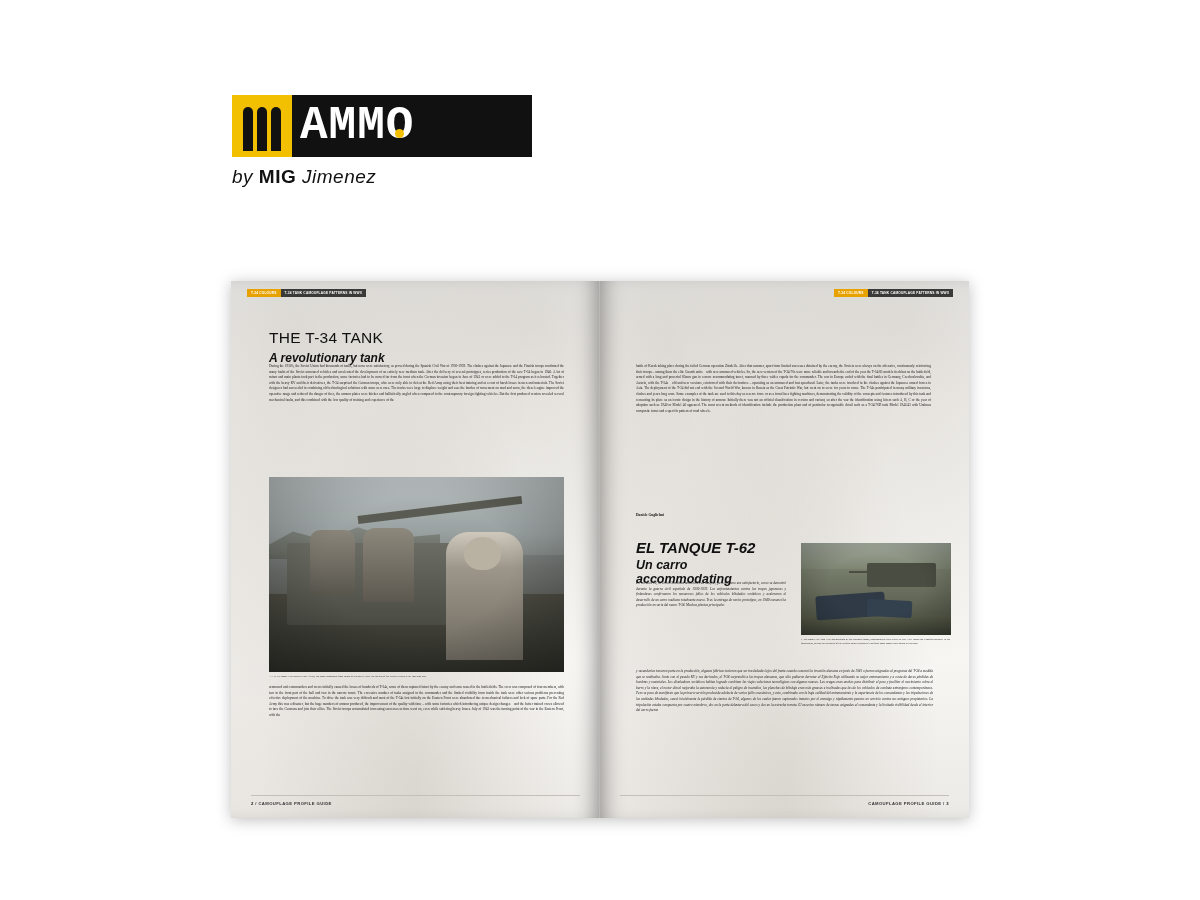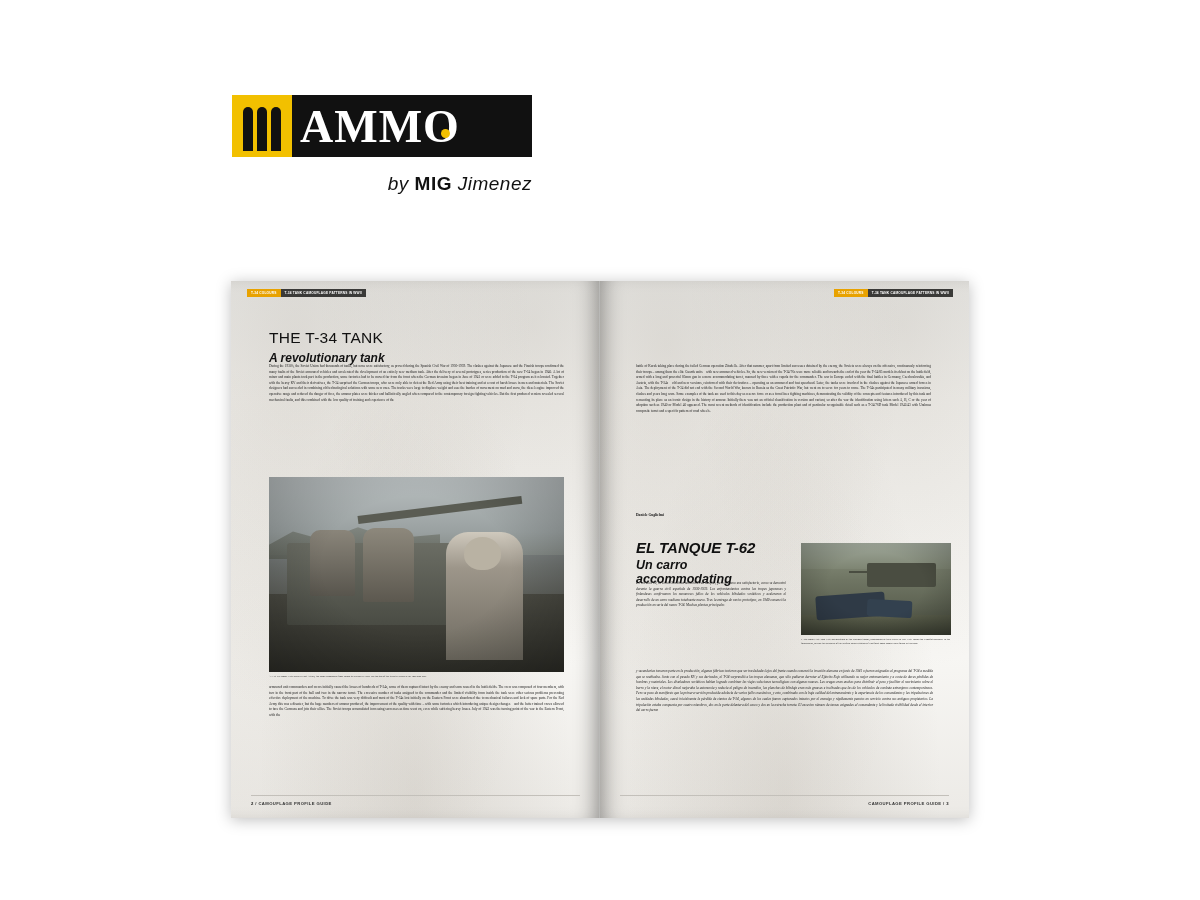--- a/index.html
+++ b/index.html
@@ -56,34 +56,33 @@
     flex: 1;
     background: #111;
     color: #ffffff;
     font-weight: bold;
     font-size: 46px;
     letter-spacing: 1px;
     display: flex;
     align-items: center;
     padding-left: 8px;
     box-sizing: border-box;
-    font-family: Liberation Serif, serif;
+    font-family: Liberation Mono, monospace;
   }
   .logo-text .dot {
     display: inline-block;
     width: 9px;
     height: 9px;
     border-radius: 50%;
     background: #f2c000;
     margin-left: -19px;
     margin-top: 14px;
   }
   .logo-sub {
-    margin-top: 16px;
-    text-align: right;
+    margin-top: 9px;
     font-size: 19px;
     color: #111;
     font-style: italic;
     letter-spacing: 0.5px;
   }
   .logo-sub .by { font-style: italic; font-weight: normal; }
   .logo-sub .mig { font-weight: bold; font-style: normal; }
   .logo-sub .jim { font-weight: normal; font-style: italic; }
 
   

